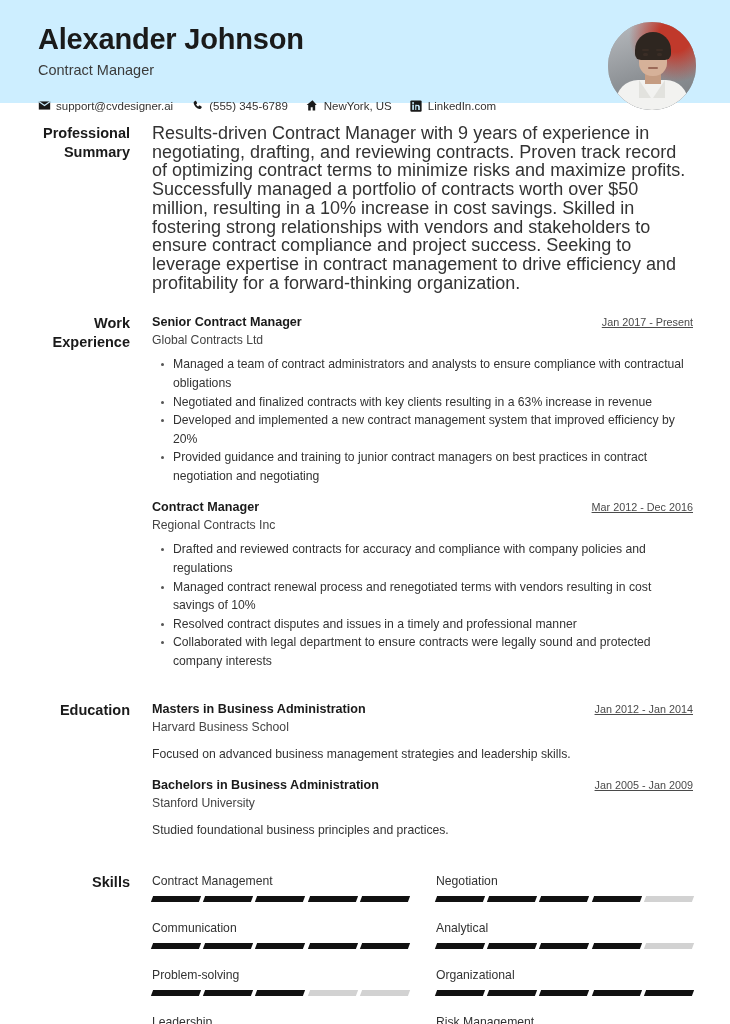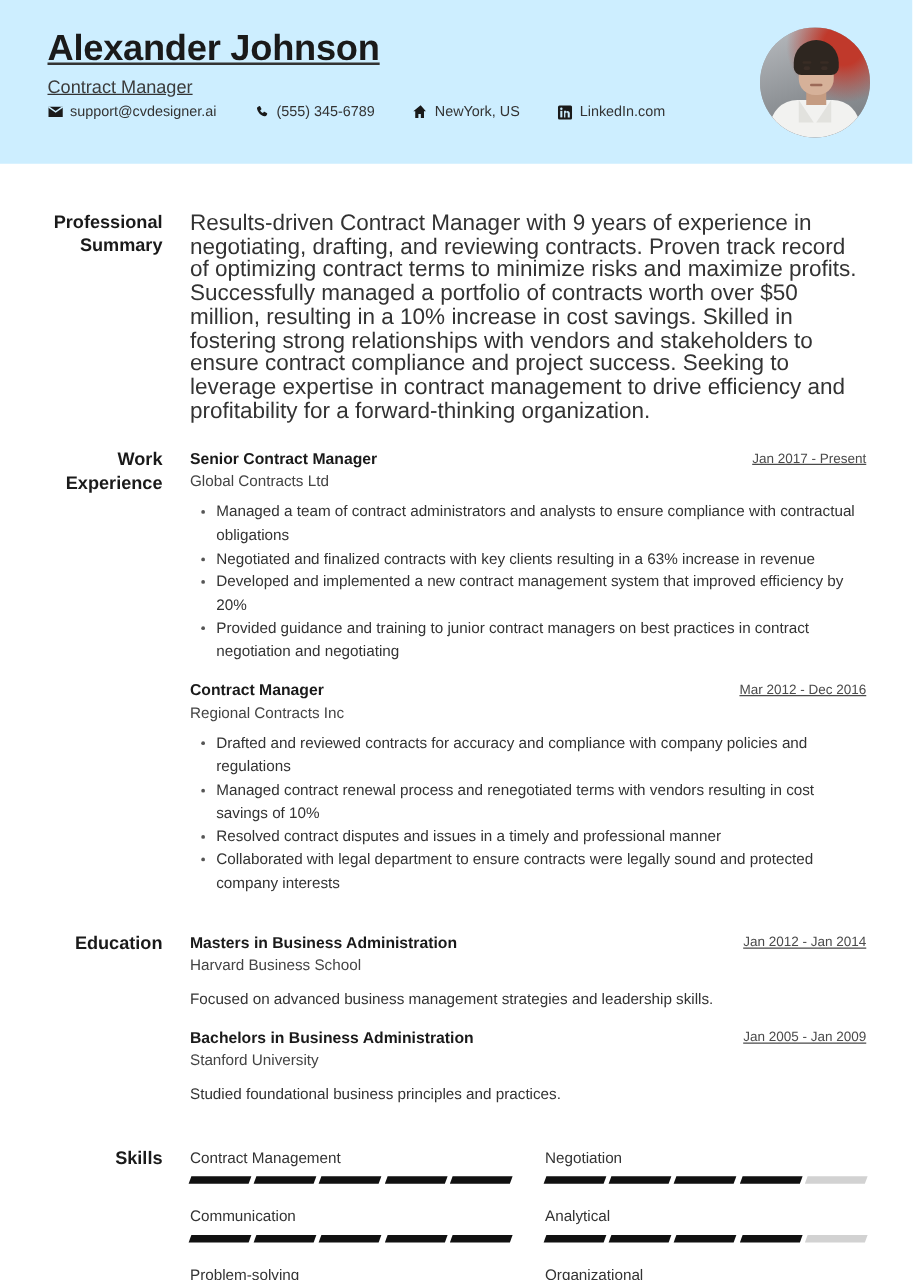--- a/index.html
+++ b/index.html
@@ -12,47 +12,46 @@
     height: 1024px;
     font-family: "Liberation Sans", sans-serif;
     color: #333333;
     overflow: hidden;
     position: relative;
   }
 
   
   .header {
     background: #cdeeff;
-    height: 131px;
+    height: 103px;
     box-sizing: border-box;
     padding: 22px 30px 0 38px;
     position: relative;
-    text-decoration: underline;
   }
   .header-name {
     font-size: 29px;
     font-weight: bold;
     color: #1a1a1a;
     letter-spacing: -0.2px;
     line-height: 34px;
     margin: 0;
   }
   .header-title {
     font-size: 14.5px;
     color: #3b3b3b;
     line-height: 20px;
     margin-top: 4px;
   }
   .contact-row {
     position: absolute;
     left: 38px;
-    top: 83px;
+    top: 99px;
     display: flex;
     align-items: center;
-    gap: 30px;
+    gap: 18px;
   }
   .contact-item {
     display: flex;
     align-items: center;
     gap: 5px;
     font-size: 11.5px;
     color: #333333;
     white-space: nowrap;
   }
   .contact-item .ic {
@@ -168,21 +167,21 @@
     font-size: 14.5px;
     font-weight: bold;
     color: #1a1a1a;
     line-height: 19px;
   }
   .section-body {
     flex: 1 1 auto;
     min-width: 0;
   }
 
-  #section-summary { padding-top: 38px; }
+  #section-summary { padding-top: 21px; }
   #section-work { padding-top: 22px; }
   #section-education { padding-top: 26px; }
   #section-skills { padding-top: 29px; }
 
   .summary-text {
     font-size: 18px;
     line-height: 18.7px;
     color: #333333;
     text-align: left;
   }

